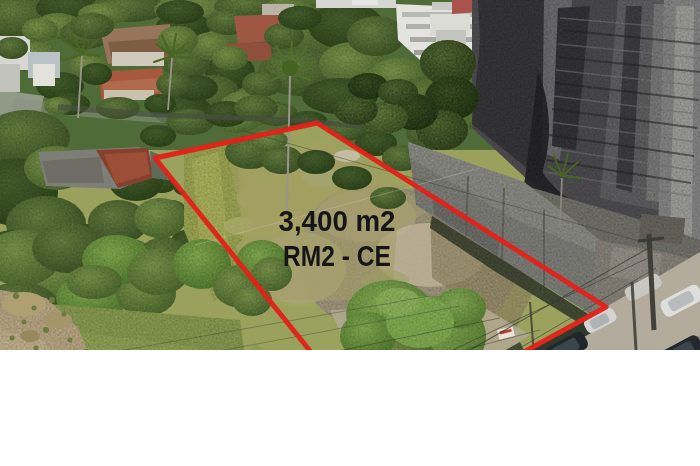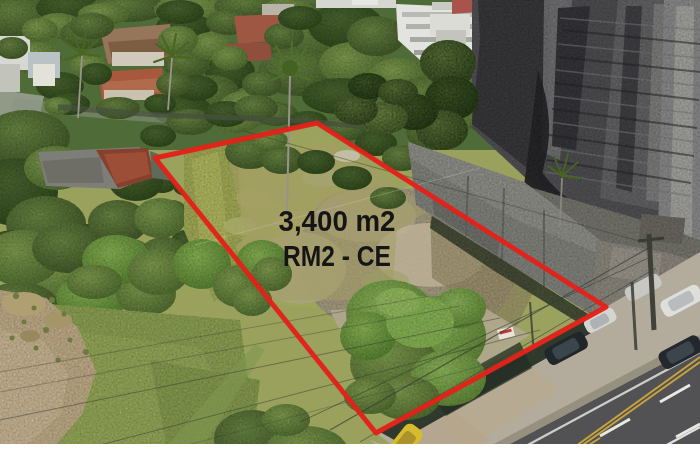--- a/index.html
+++ b/index.html
@@ -1,16 +1,16 @@
 <!DOCTYPE html>
 <html><head>
 <meta charset="utf-8">
 <style>
 html,body{margin:0;padding:0;background:#fff;}
-#scene{width:700px;height:444px;position:relative;overflow:hidden;text-align:center;}
+#scene{width:700px;height:350px;position:relative;overflow:hidden;text-align:center;}
 text{font-family:"Liberation Sans",sans-serif;}
 </style>
 </head>
 <body>
 <div id="scene">
 <svg width="700" height="466" viewBox="0 0 700 466">
 <defs>
 <filter id="grain" x="-5%" y="-5%" width="110%" height="110%">
 <feTurbulence type="fractalNoise" baseFrequency="0.5" numOctaves="2" seed="7" result="n"></feTurbulence>
 <feColorMatrix in="n" type="matrix" values="0 0 0 0 0  0 0 0 0 0  0 0 0 0 0  0.26 0.26 0.26 0 0" result="a"></feColorMatrix>

